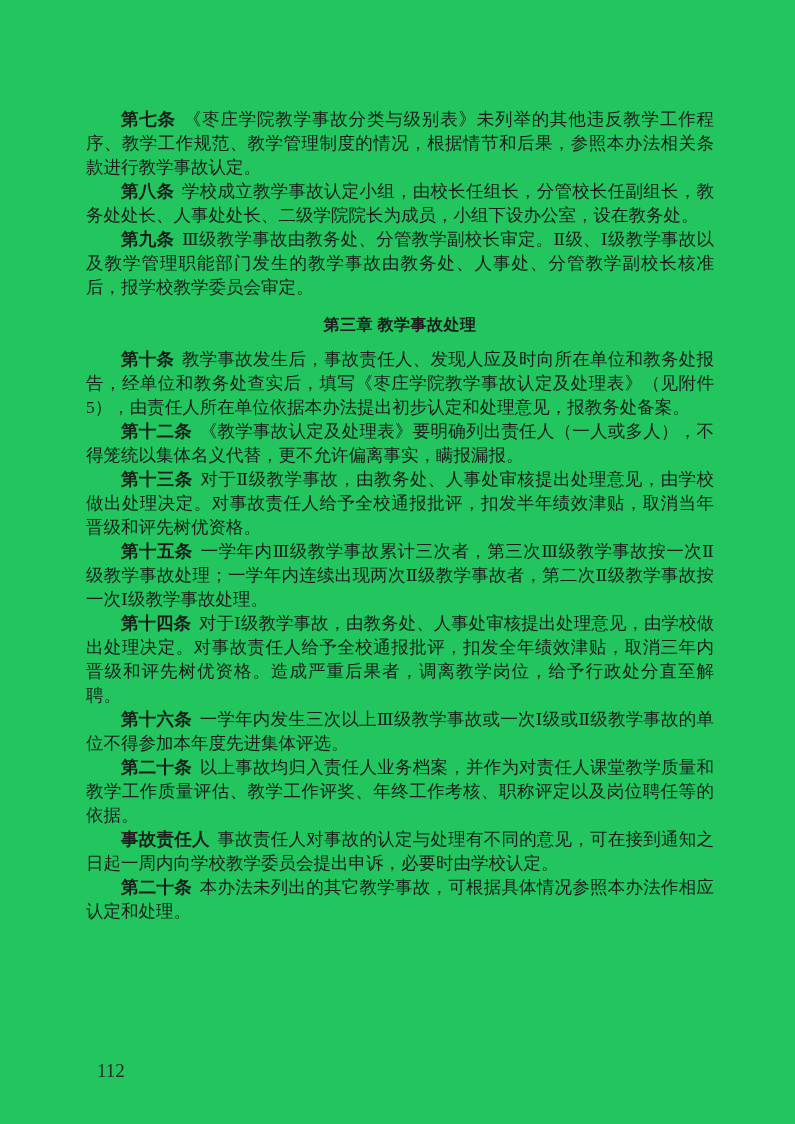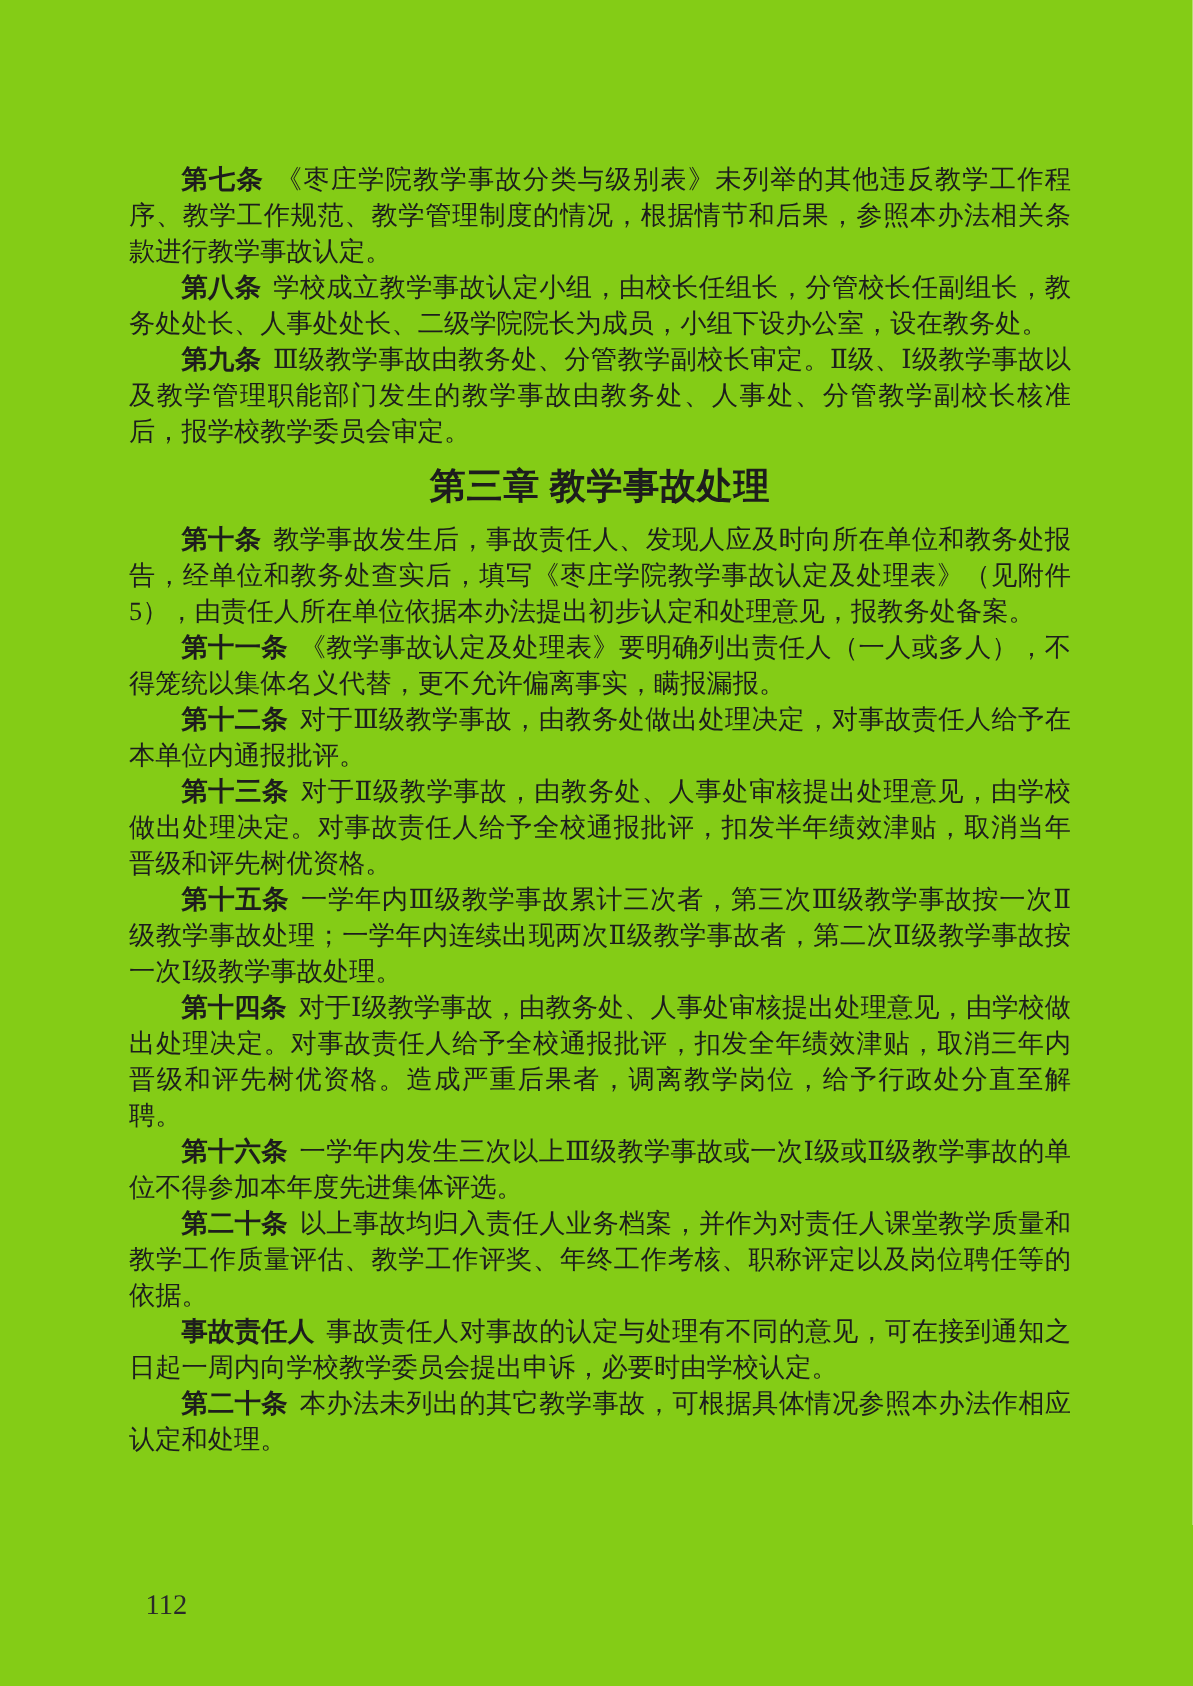--- a/index.html
+++ b/index.html
@@ -13,21 +13,21 @@
     position: relative;
     overflow: hidden;
     font-family: "Liberation Serif", "DejaVu Serif", serif;
   }
   .page {
     position: absolute;
     left: 0;
     top: 0;
     width: 795px;
     height: 1124px;
-    background: #84cc16;
+    background: #22c55e;
   }
   .doc-body {
     position: absolute;
     left: 86px;
     top: 107px;
     width: 628px;
     font-size: 17.5px;
     line-height: 24px;
     color: #1d1d1d;
     text-align: justify;
@@ -38,21 +38,21 @@
     text-indent: 2em;
   }
   .article-label {
     font-weight: bold;
     margin-right: 0.45em;
   }
   .chapter-heading {
     text-align: center;
     text-indent: 0;
     font-weight: bold;
-    font-size: 24px;
+    font-size: 16px;
     margin: 14px 0 10px 0;
     letter-spacing: 0.5px;
   }
   .page-number {
     position: absolute;
     left: 97px;
     top: 1030px;
     font-size: 19px;
     line-height: 22px;
     color: #2a2a2a;
@@ -62,22 +62,21 @@
 </head>
 <body>
 
 <div class="page">
   <div class="doc-body">
       <p class="para"><span class="article-label">第七条</span><span>《枣庄学院教学事故分类与级别表》未列举的其他违反教学工作程序、教学工作规范、教学管理制度的情况，根据情节和后果，参照本办法相关条款进行教学事故认定。</span></p>
       <p class="para"><span class="article-label">第八条</span><span>学校成立教学事故认定小组，由校长任组长，分管校长任副组长，教务处处长、人事处处长、二级学院院长为成员，小组下设办公室，设在教务处。</span></p>
       <p class="para"><span class="article-label">第九条</span><span>Ⅲ级教学事故由教务处、分管教学副校长审定。Ⅱ级、Ⅰ级教学事故以及教学管理职能部门发生的教学事故由教务处、人事处、分管教学副校长核准后，报学校教学委员会审定。</span></p>
       <div class="chapter-heading">第三章 教学事故处理</div>
       <p class="para"><span class="article-label">第十条</span><span>教学事故发生后，事故责任人、发现人应及时向所在单位和教务处报告，经单位和教务处查实后，填写《枣庄学院教学事故认定及处理表》（见附件 5），由责任人所在单位依据本办法提出初步认定和处理意见，报教务处备案。</span></p>
-      <p class="para"><span class="article-label">第十一条</span><span>《教学事故认定及处理表》要明确列出责任人（一人或多人），不得笼统以集体名义代替，更不允许偏离事实，瞒报漏报。</span></p>
-      <p class="para"><span class="article-label">第十二条</span><span>对于Ⅲ级教学事故，由教务处做出处理决定，对事故责任人给予在本单位内通报批评。</span></p>
+      <p class="para"><span class="article-label">第十二条</span><span>《教学事故认定及处理表》要明确列出责任人（一人或多人），不得笼统以集体名义代替，更不允许偏离事实，瞒报漏报。</span></p>
       <p class="para"><span class="article-label">第十三条</span><span>对于Ⅱ级教学事故，由教务处、人事处审核提出处理意见，由学校做出处理决定。对事故责任人给予全校通报批评，扣发半年绩效津贴，取消当年晋级和评先树优资格。</span></p>
       <p class="para"><span class="article-label">第十五条</span><span>一学年内Ⅲ级教学事故累计三次者，第三次Ⅲ级教学事故按一次Ⅱ级教学事故处理；一学年内连续出现两次Ⅱ级教学事故者，第二次Ⅱ级教学事故按一次Ⅰ级教学事故处理。</span></p>
       <p class="para"><span class="article-label">第十四条</span><span>对于Ⅰ级教学事故，由教务处、人事处审核提出处理意见，由学校做出处理决定。对事故责任人给予全校通报批评，扣发全年绩效津贴，取消三年内晋级和评先树优资格。造成严重后果者，调离教学岗位，给予行政处分直至解聘。</span></p>
       <p class="para"><span class="article-label">第十六条</span><span>一学年内发生三次以上Ⅲ级教学事故或一次Ⅰ级或Ⅱ级教学事故的单位不得参加本年度先进集体评选。</span></p>
       <p class="para"><span class="article-label">第二十条</span><span>以上事故均归入责任人业务档案，并作为对责任人课堂教学质量和教学工作质量评估、教学工作评奖、年终工作考核、职称评定以及岗位聘任等的依据。</span></p>
       <p class="para"><span class="article-label">事故责任人</span><span>事故责任人对事故的认定与处理有不同的意见，可在接到通知之日起一周内向学校教学委员会提出申诉，必要时由学校认定。</span></p>
       <p class="para"><span class="article-label">第二十条</span><span>本办法未列出的其它教学事故，可根据具体情况参照本办法作相应认定和处理。</span></p>
     </div>
   <div class="page-number">112</div>
 </div>

